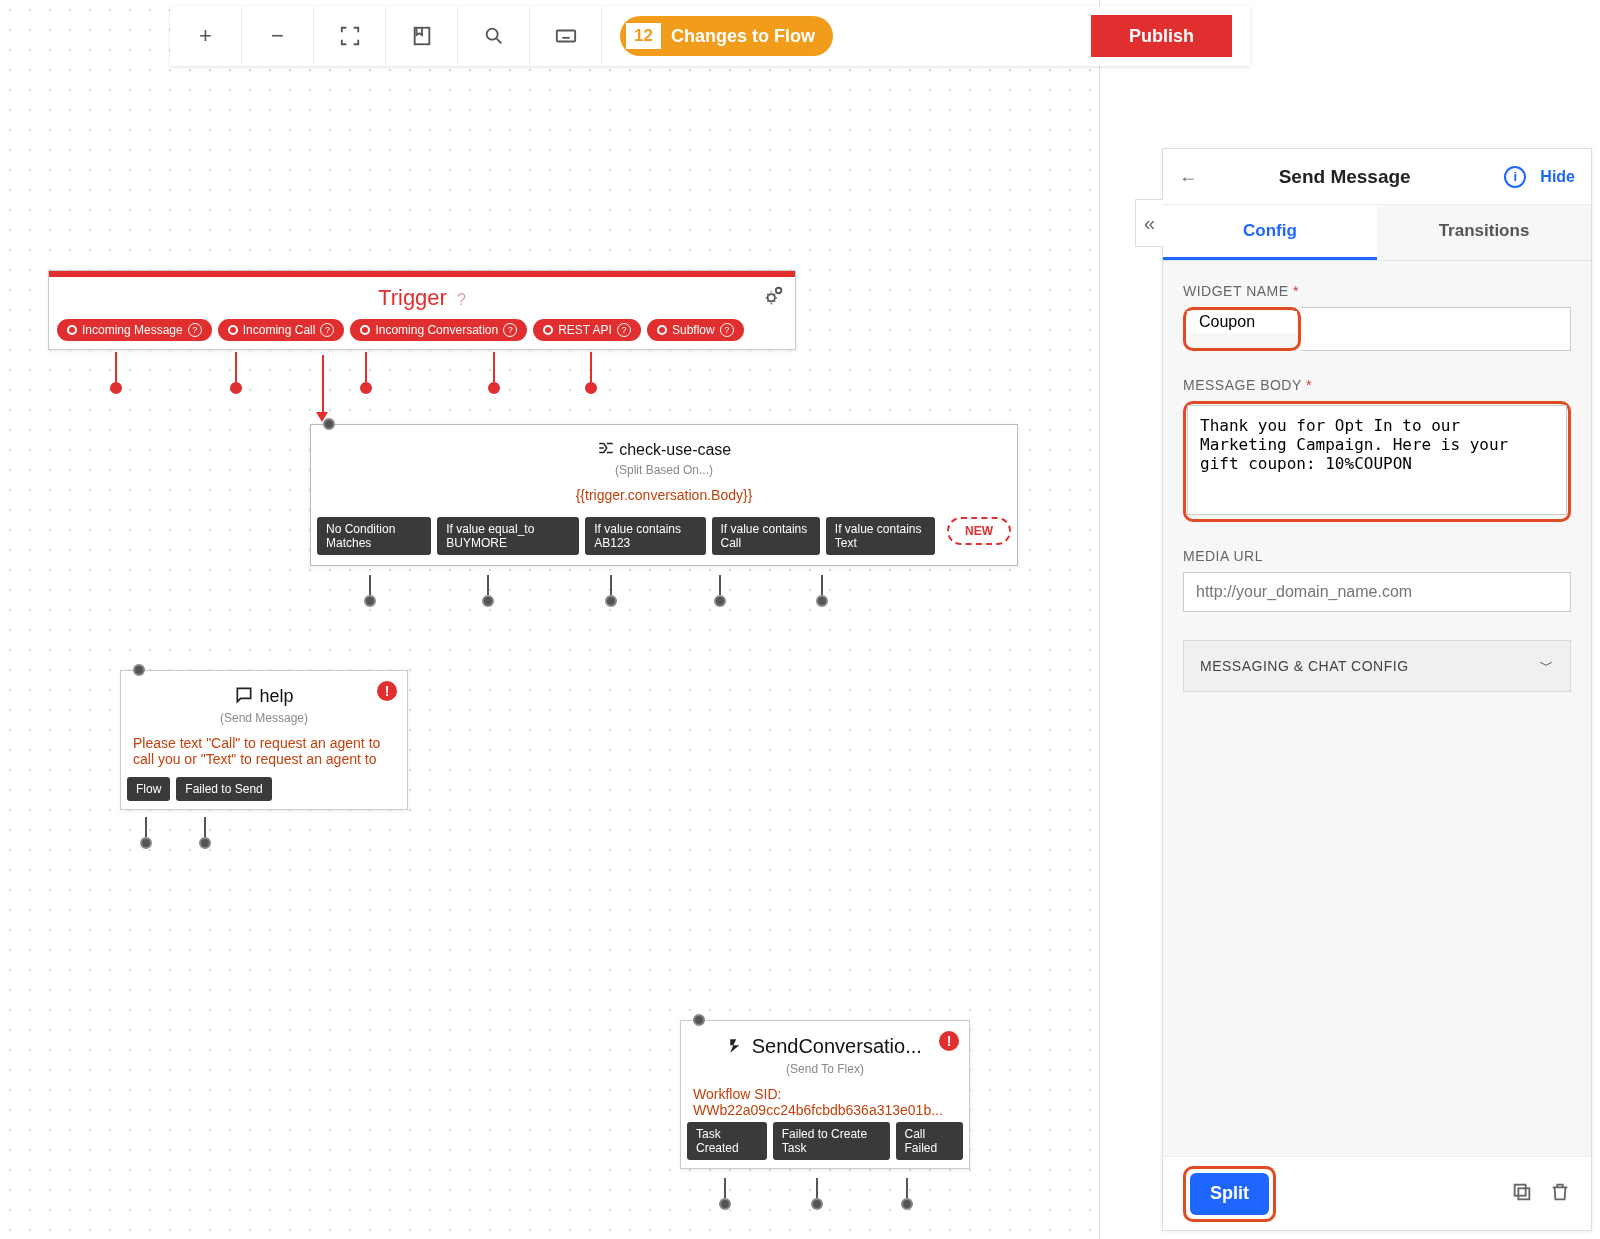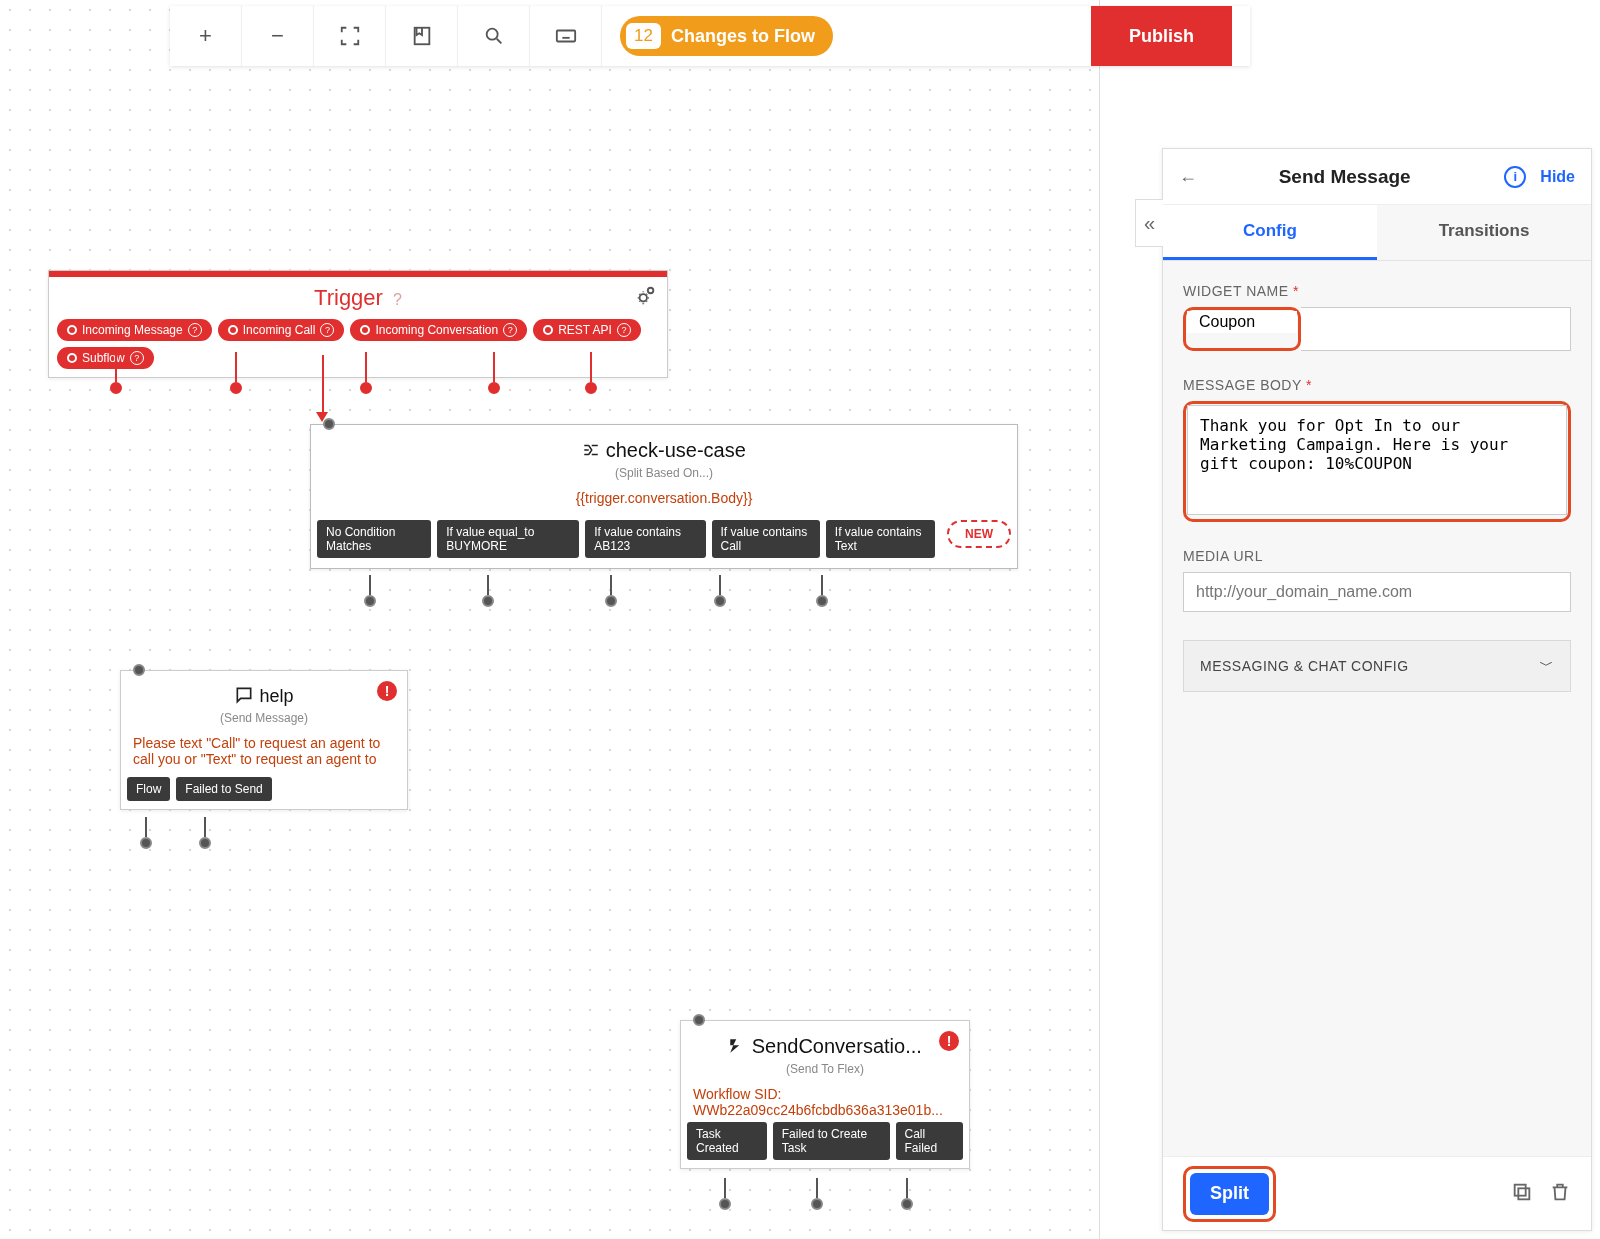--- a/index.html
+++ b/index.html
@@ -24,29 +24,29 @@
     z-index:50;
   }
   .tbtn {
     width:72px; height:60px; display:flex; align-items:center; justify-content:center;
     border-right:1px solid #eee; font-size:22px; color:#555; cursor:pointer;
   }
   .tbtn svg { width:22px; height:22px; stroke:#555; }
   .changes-pill {
     margin-left:18px; height:40px; background:#f19c1a; border-radius:20px; display:flex; align-items:center; padding:0 18px 0 6px; color:#fff; font-weight:600; font-size:18px; cursor:pointer;
   }
-  .changes-count { background:#fff; color:#f19c1a; border-radius:6px; padding:3px 8px; margin-right:10px; font-size:17px; font-weight:400; }
+  .changes-count { background:#fff; color:#f19c1a; border-radius:0; padding:3px 8px; margin-right:10px; font-size:17px; font-weight:700; }
   .spacer { flex:1; }
-  .publish-btn { margin-right:18px; height:60px; background:#e12e2e; color:#fff; border:none; padding:0 38px; font-size:18px; font-weight:600; cursor:pointer; }
+  .publish-btn { margin-right:18px; height:42px; background:#e12e2e; color:#fff; border:none; padding:0 38px; font-size:18px; font-weight:600; cursor:pointer; }
 
   
   .node { position:absolute; background:#fff; border:1px solid #ccc; box-shadow:0 1px 4px rgba(0,0,0,.08); }
   .node .topbar { height:6px; background:#e12e2e; }
   .node .title { text-align:center; padding:8px 0 4px; font-size:22px; color:#e12e2e; font-weight:400; position:relative;}
-  .node .title.black { color:#111; font-size:20px; font-weight:500;}
+  .node .title.black { color:#111; font-size:16px; font-weight:500;}
   .node .subtitle { text-align:center; color:#888; font-size:12px; margin-bottom:6px;}
   .node .body-text { padding:4px 12px 10px; font-size:14px; color:#c2410c;}
   .gear-badge { position:absolute; right:10px; top:8px; width:22px; height:22px; }
   .help-ic { font-size:16px; color:#e0a0a0; margin-left:4px; }
 
   .outlets-row { display:flex; gap:6px; padding:4px 8px 8px; flex-wrap:wrap;}
   .trigger-out { background:#e12e2e; color:#fff; border-radius:14px; padding:4px 10px; font-size:12px; display:flex; align-items:center; gap:5px;}
   .trigger-out .ring { width:10px;height:10px;border:2px solid #fff;border-radius:50%; display:inline-block;}
   .mini-help { width:14px;height:14px;border:1px solid #fff;border-radius:50%;font-size:9px;display:flex;align-items:center;justify-content:center;}
 
@@ -129,21 +129,21 @@
       </svg>
   </div>
   <div class="changes-pill">
     <span class="changes-count">12</span>
     <span>Changes to Flow</span>
   </div>
   <div class="spacer"></div>
   <button class="publish-btn">Publish</button>
 </div>
 
-<div class="node" style="left:48px; top:270px; width:620px;">
+<div class="node" style="left:48px; top:270px; width:748px;">
   <div class="topbar"></div>
   <div class="title">
     <span>Trigger</span>
     <span class="help-ic">?</span>
     <span class="gear-badge">
       <svg viewBox="0 0 24 24" fill="none" stroke="#555" stroke-width="2">
           <circle cx="9" cy="14" r="4"></circle>
           <path d="M9 8v-1M9 21v-1M14 14h1M3 14h1M12.5 10.5l.7-.7M5.5 17.5l-.7.7M12.5 17.5l.7.7M5.5 10.5l-.7-.7"></path>
           <circle cx="17" cy="6" r="3"></circle>
         </svg>

